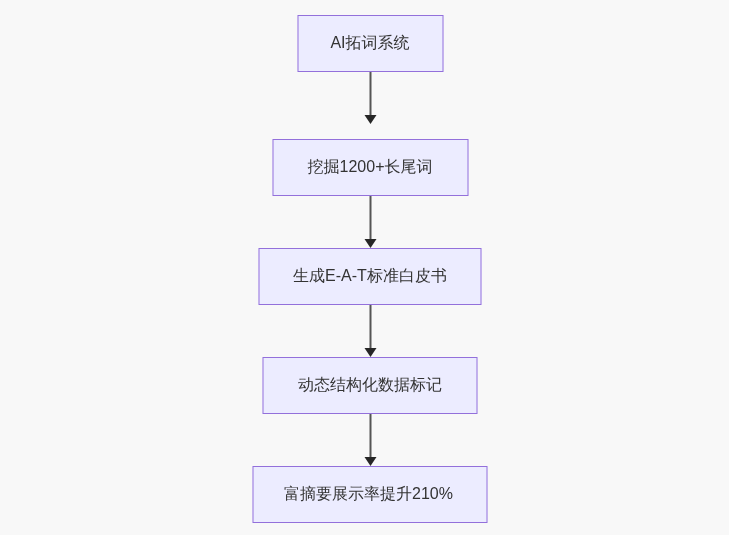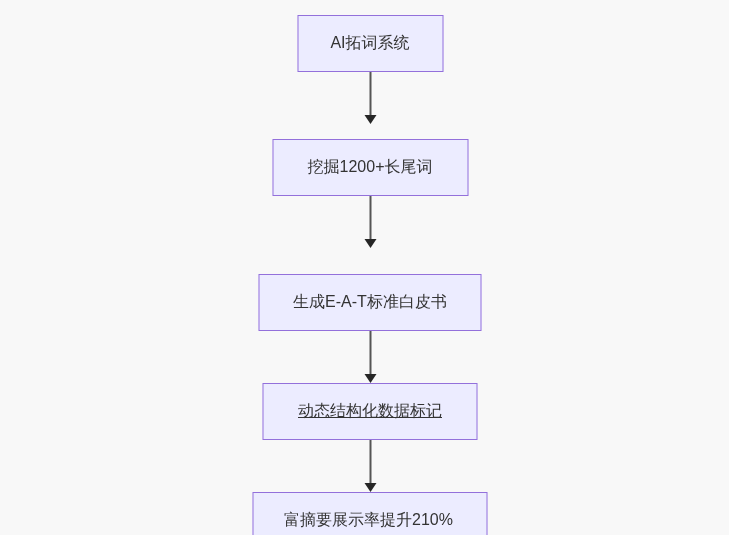--- a/index.html
+++ b/index.html
@@ -35,22 +35,22 @@
     display: flex;
     align-items: center;
     justify-content: center;
     color: #333333;
     font-size: 16px;
     white-space: nowrap;
     padding: 0 18px;
   }
   .node-1 { min-width: 146px; }
   .node-2 { min-width: 196px; margin-top: 15px; }
-  .node-3 { min-width: 223px; margin-top: 26px; }
-  .node-4 { min-width: 215px; text-decoration: underline; }
+  .node-3 { min-width: 223px; }
+  .node-4 { min-width: 215px; }
   .node-5 { min-width: 235px; padding-left: 15px; }
   .arrow {
     position: relative;
     width: 14px;
     height: 52px;
   }
   .arrow-line {
     position: absolute;
     left: 50%;
     transform: translateX(-50%);

